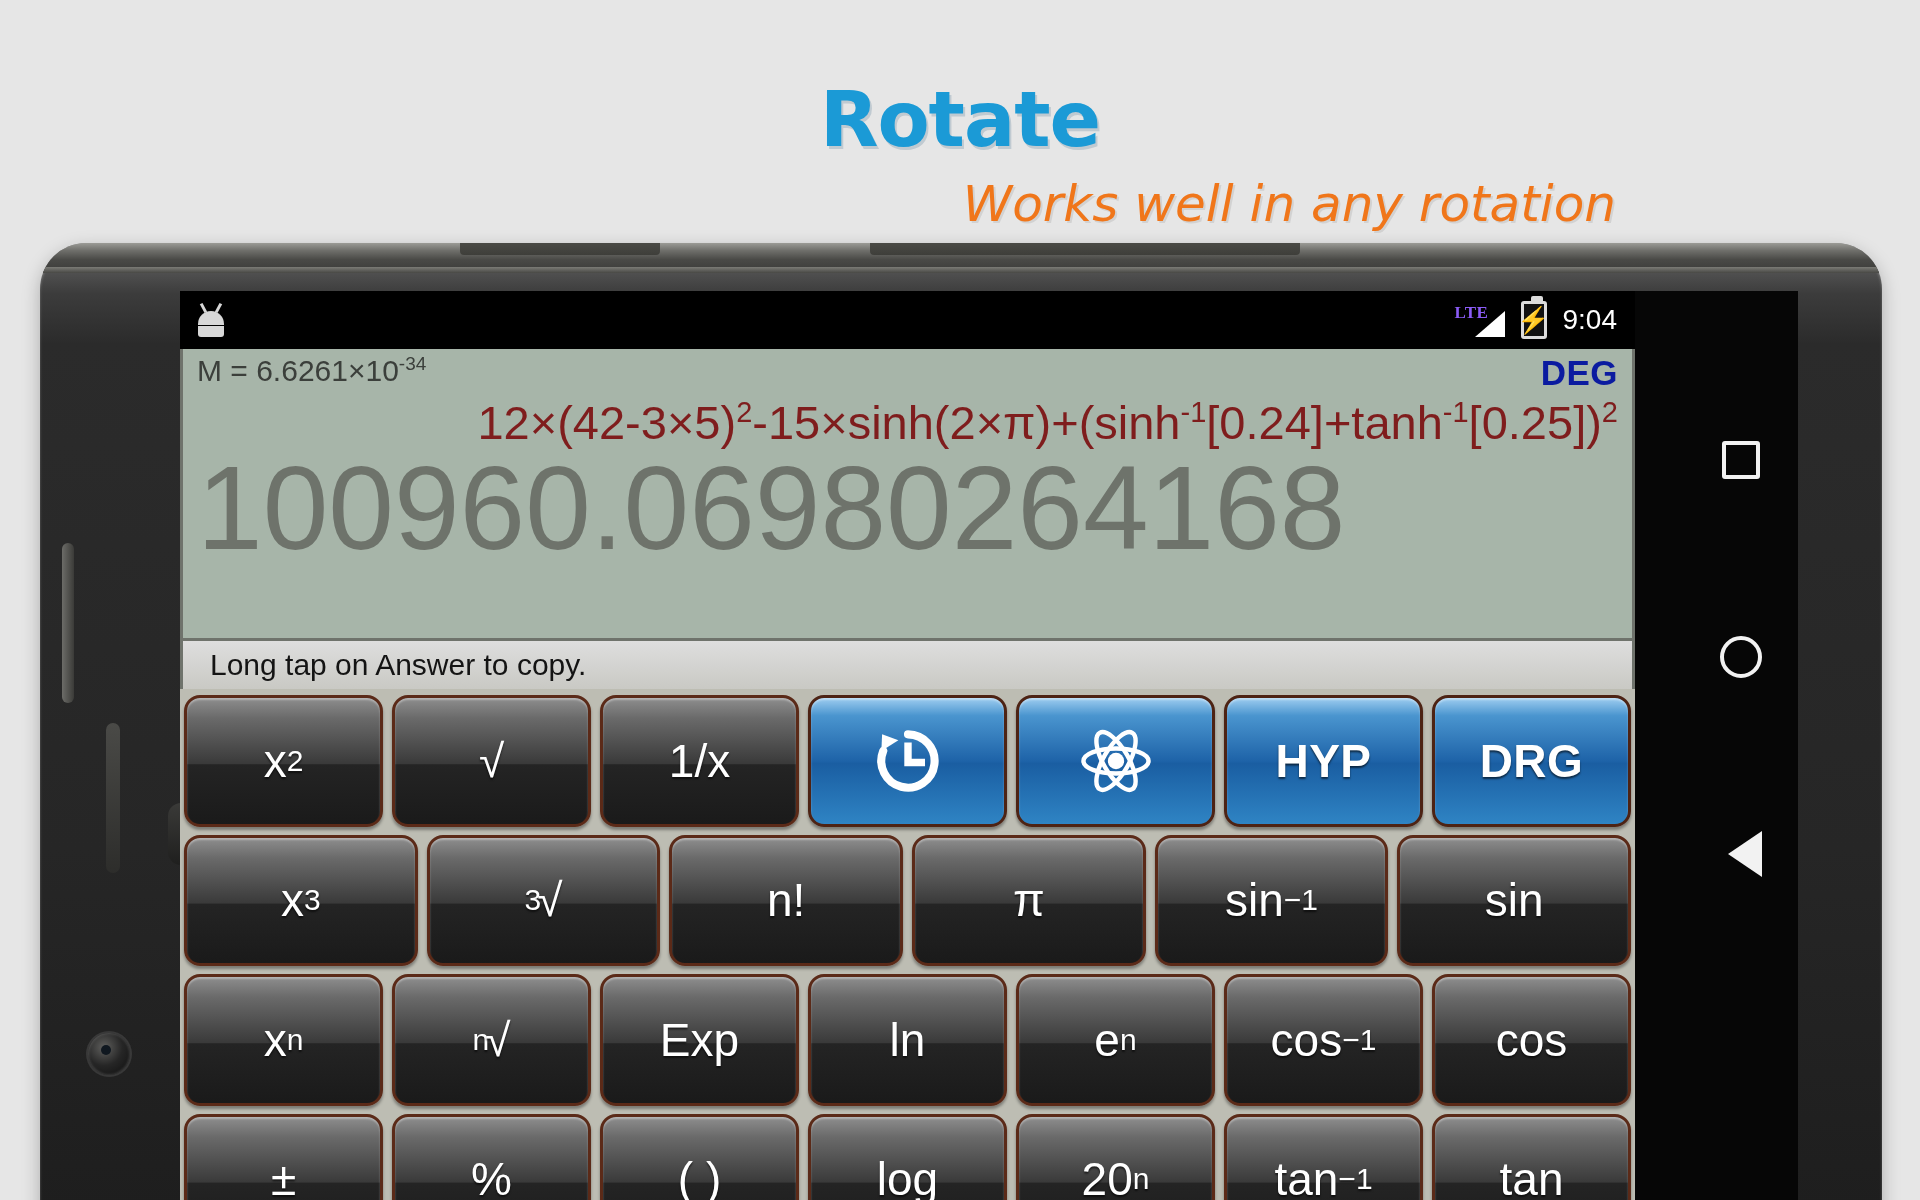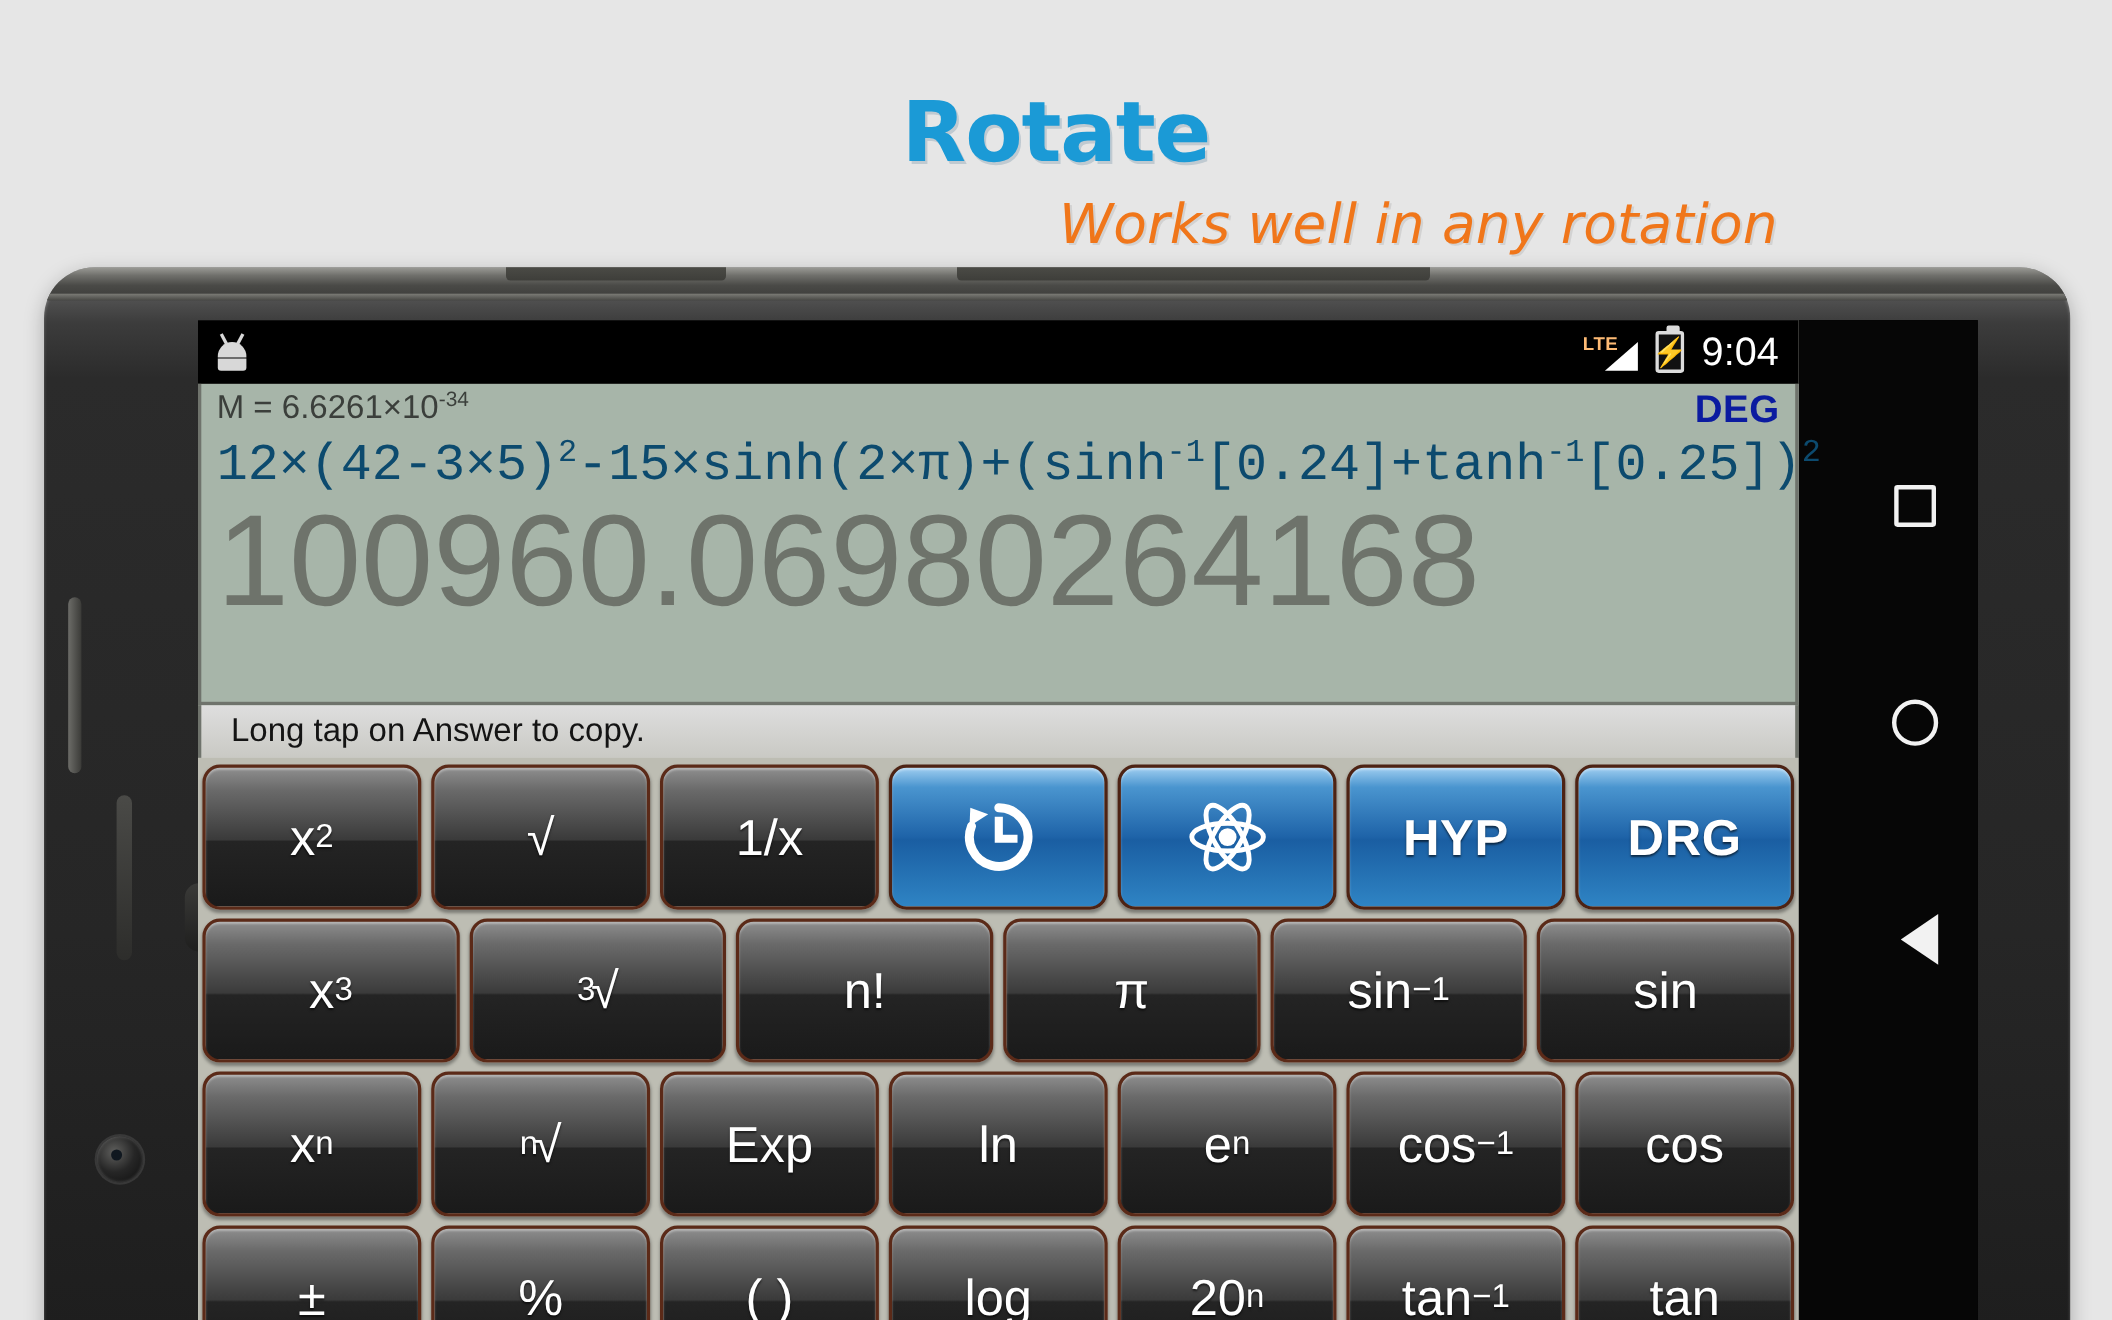--- a/index.html
+++ b/index.html
@@ -124,59 +124,59 @@
   }
   .droid { width:34px; height:34px; position:relative; }
   .droid-head { position:absolute; left:4px; top:8px; width:26px; height:14px; border-radius:13px 13px 0 0; background:#d8d8d8; }
   .droid-body { position:absolute; left:4px; top:23px; width:26px; height:11px; background:#d8d8d8; border-radius:0 0 3px 3px; }
   .droid-ant { position:absolute; width:3px; height:10px; background:#d8d8d8; top:0; }
   .droid-ant.l { left:8px; transform:rotate(-28deg); }
   .droid-ant.r { left:23px; transform:rotate(28deg); }
 
   .status-right { margin-left:auto; display:flex; align-items:center; gap:16px; }
   .lte-wrap { position:relative; width:50px; height:38px; }
-  .lte-text { position:absolute; left:0; top:2px; font-size:17px; font-weight:700; letter-spacing:.5px; color:#fdba74; font-family:Liberation Sans, sans-serif; }
+  .lte-text { position:absolute; left:0; top:2px; font-size:17px; font-weight:700; letter-spacing:.5px; color:#8b5cf6; font-family:Liberation Serif, serif; }
   .lte-bars {
     position:absolute; right:0; bottom:2px; width:0; height:0;
     border-left:30px solid transparent; border-bottom:26px solid #fff;
   }
   .battery {
     position:relative; width:26px; height:38px; border:3px solid #dcdcdc; border-radius:3px;
     background:#111;
   }
   .battery:before {
     content:""; position:absolute; left:7px; top:-8px; width:12px; height:5px; background:#dcdcdc; border-radius:2px 2px 0 0;
   }
   .bolt {
     position:absolute; left:50%; top:50%; transform:translate(-50%,-50%);
     font-size:26px; line-height:1; color:#fff;
   }
-  .clock { font-size:36px; font-weight:400; color:#fff; letter-spacing:0px; }
+  .clock { font-size:28px; font-weight:400; color:#fff; letter-spacing:0px; }
 
   
   .display {
     position:relative;
     background:#a7b5a9;
     border:3px solid #6f736c;
     border-top-width:0;
     height:292px;
     padding:4px 14px 0 14px;
   }
   .disp-top { display:flex; align-items:flex-start; justify-content:space-between; height:46px; }
   .memline { font-size:30px; color:#3b3f3b; font-family:"Liberation Sans",sans-serif; }
   .memline sup { font-size:19px; }
   .deg { font-size:35px; font-weight:600; color:#0b1ba0; letter-spacing:.5px; }
   .expr {
     text-align:right;
     font-size:47px;
-    color:#0c4a6e;
+    color:#7f1d1d;
     white-space:nowrap;
     line-height:1.05;
     margin-top:-2px;
-    font-family:Liberation Mono, monospace;
+    font-family:Liberation Sans, sans-serif;
   }
   .expr sup { font-size:29px; }
   .result {
     text-align:left;
     font-size:118px;
     color:#6e736b;
     line-height:1.0;
     margin-top:2px;
     white-space:nowrap;
     font-family:"Liberation Sans",sans-serif;

